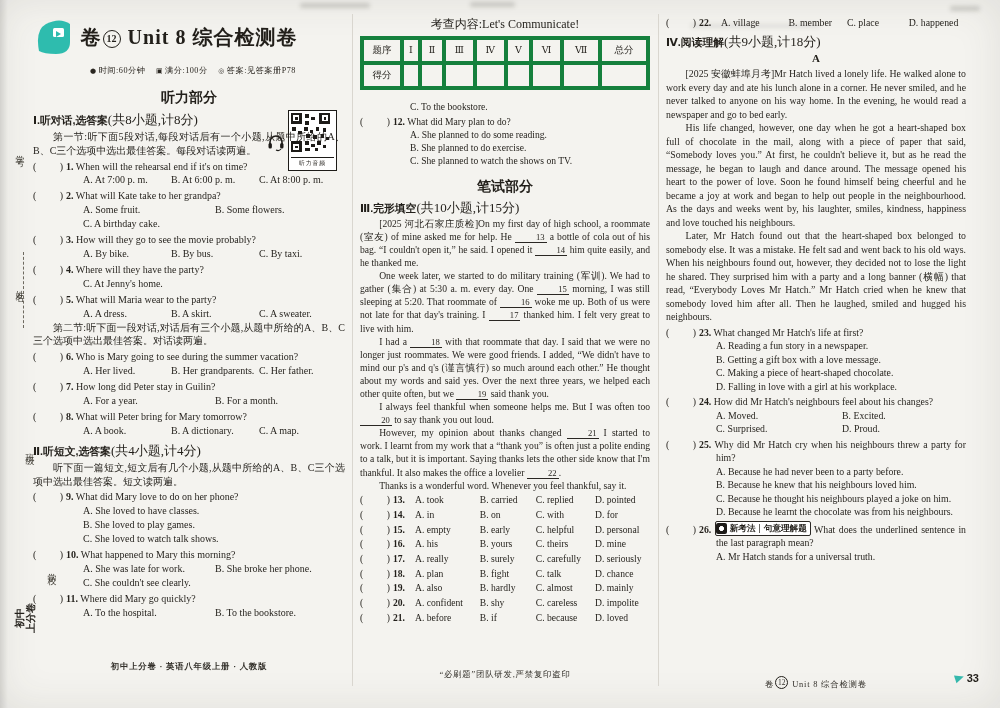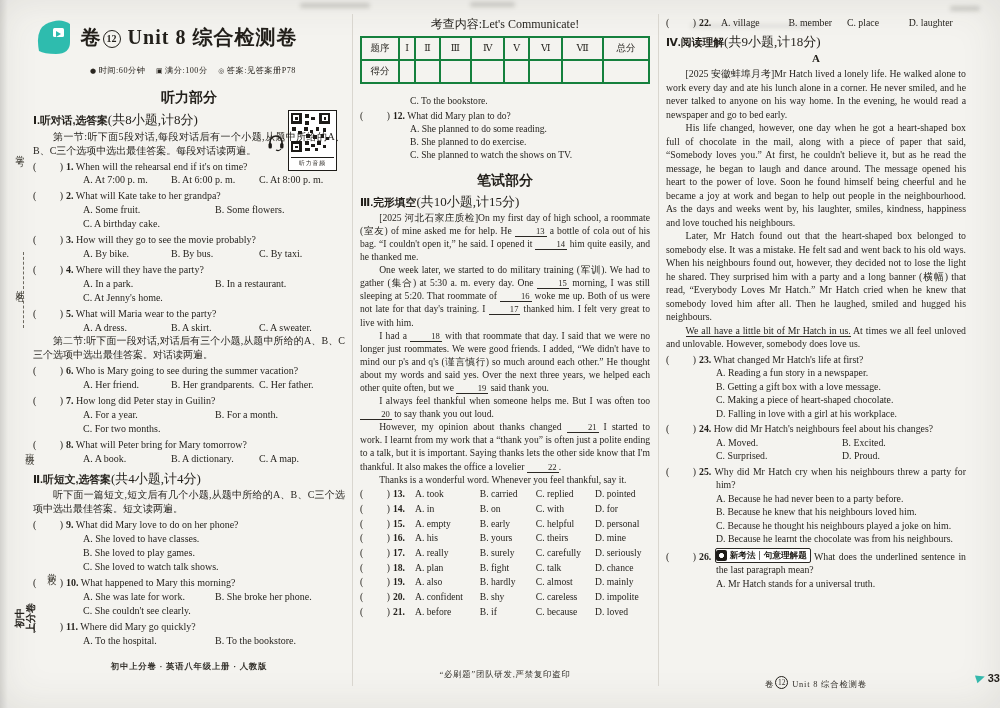--- a/index.html
+++ b/index.html
@@ -35,21 +35,21 @@
   .para{text-indent:2em;text-align:justify;}
   .blank{display:inline-block;min-width:26px;border-bottom:1px solid #2a2723;text-align:right;font-size:8.6px;line-height:9px;padding:0 2px;}
   .clz{display:flex;margin-top:1.6px;}
   .clz .qpre{flex:0 0 30px;width:30px;}
   .clz .cnum{flex:0 0 22px;font-weight:bold;}
   .clz .o1{flex:1.18;}.clz .o2{flex:1.02;}.clz .o3{flex:1.08;}.clz .o4{flex:1;}
   .u{border-bottom:1px solid #2a2723;}
   
   .scope{text-align:center;font-size:12px;margin-top:2px;}
   table.score{width:100%;border-collapse:collapse;margin-top:5px;}
-  table.score td{border:2px solid #15803d;height:21px;text-align:center;font-size:9.5px;padding:0;}
+  table.score td{border:4px solid #15803d;height:21px;text-align:center;font-size:9.5px;padding:0;}
   table.score td.lab{width:36px;}
   table.score td.tot{width:44px;}
   .tbl-gap{height:10px;}
   
   .badge{display:inline-flex;align-items:center;border:1px solid #2a2723;border-radius:2px;padding:0 3px 0 0;gap:3px;font-family:"Liberation Sans",sans-serif;font-weight:bold;font-size:8.6px;vertical-align:-1px;text-indent:0;background:#fff;}
   .badge-ico{width:11px;height:11px;background:#1d1b18;border-radius:2px;display:inline-block;background-image:radial-gradient(circle at 50% 50%,#fff 0 2.2px,#1d1b18 2.6px);}
   .badge-bar{font-weight:normal;}
   
   .passage-label{text-align:center;font-weight:bold;font-size:11px;margin:2px 0;}
   
@@ -58,21 +58,21 @@
   .qr-caption{font-size:5.8px;text-align:center;font-family:"Liberation Sans",sans-serif;letter-spacing:1px;border-top:1px solid #1d1b18;margin-top:1px;padding-top:1px;}
   .hp{position:absolute;left:-22px;top:22px;}
   
   .m-label{position:absolute;writing-mode:vertical-rl;letter-spacing:3px;font-size:9px;color:#3a372f;}
   .m-brand{position:absolute;left:4px;top:598px;transform:rotate(-90deg);transform-origin:30px 20px;font-family:"Liberation Sans",sans-serif;font-weight:bold;font-size:10px;line-height:11px;text-align:center;width:60px;}
   .sealline{position:absolute;left:23px;top:252px;height:76px;border-left:1.2px dashed #6d695f;}
   .footer{position:absolute;font-size:8.4px;letter-spacing:.8px;color:#33302a;text-align:center;}
   #f1{left:33px;width:312px;top:661px;font-weight:bold;}
   #f2{left:360px;width:290px;top:669px;}
   #f3{left:666px;width:300px;top:676px;}
-  .pageno{position:absolute;right:0;top:672px;font-weight:bold;font-size:11px;font-family:"Liberation Sans",sans-serif;color:#221f1a;}
+  .pageno{position:absolute;right:21px;top:672px;font-weight:bold;font-size:11px;font-family:"Liberation Sans",sans-serif;color:#221f1a;}
   .pn-ico{display:inline-block;width:0;height:0;border-left:9px solid #35b8ac;border-top:4px solid transparent;border-bottom:4px solid transparent;margin-right:3px;transform:rotate(-18deg);}
 </style>
 </head>
 <body>
 
 <div class="page">
 
   <div class="edgeL"></div>
   <div class="smudge" style="left:300px;top:3px;width:70px;height:5px;"></div>
   <div class="smudge" style="left:470px;top:2px;width:45px;height:5px;"></div>
@@ -193,24 +193,20 @@
             <span class="opt fx">B. By bus.</span>
             <span class="opt fx">C. By taxi.</span>
           </div>
         </div>
         <div class="question">
           <div class="qline"><span class="qpre">
               <span>(</span>
               <span>)</span>
             </span><b class="qnum">4.</b> Where will they have the party?</div>
           <div class="optline">
-            <span class="opt fx">A. In a park.</span>
-            <span class="opt fx">B. In a restaurant.</span>
-          </div>
-          <div class="optline">
             <span class="opt">C. At Jenny's home.</span>
           </div>
         </div>
         <div class="question">
           <div class="qline"><span class="qpre">
               <span>(</span>
               <span>)</span>
             </span><b class="qnum">5.</b> What will Maria wear to the party?</div>
           <div class="optline">
             <span class="opt fx">A. A dress.</span>
@@ -220,36 +216,33 @@
         </div>
       </div>
     <div class="intro">第二节:听下面一段对话,对话后有三个小题,从题中所给的A、B、C三个选项中选出最佳答案。对话读两遍。</div>
     <div id="q6to8">
         <div class="question">
           <div class="qline"><span class="qpre">
               <span>(</span>
               <span>)</span>
             </span><b class="qnum">6.</b> Who is Mary going to see during the summer vacation?</div>
           <div class="optline">
-            <span class="opt fx">A. Her friend.</span>
+            <span class="opt fx">A. Her lived.</span>
             <span class="opt fx">B. Her grandparents.</span>
             <span class="opt fx">C. Her father.</span>
           </div>
         </div>
         <div class="question">
           <div class="qline"><span class="qpre">
               <span>(</span>
               <span>)</span>
             </span><b class="qnum">7.</b> How long did Peter stay in Guilin?</div>
           <div class="optline">
             <span class="opt fx">A. For a year.</span>
             <span class="opt fx">B. For a month.</span>
-          </div>
-          <div class="optline">
-            <span class="opt">C. For two months.</span>
           </div>
         </div>
         <div class="question">
           <div class="qline"><span class="qpre">
               <span>(</span>
               <span>)</span>
             </span><b class="qnum">8.</b> What will Peter bring for Mary tomorrow?</div>
           <div class="optline">
             <span class="opt fx">A. A book.</span>
             <span class="opt fx">B. A dictionary.</span>
@@ -471,32 +464,31 @@
     <div id="q22slot">
         <div class="clz">
           <span class="qpre">
             <span>(</span>
             <span>)</span>
           </span>
           <b class="cnum">22.</b>
           <span class="o1">A. village</span>
           <span class="o2">B. member</span>
           <span class="o3">C. place</span>
-          <span class="o4">D. laughter</span>
+          <span class="o4">D. happened</span>
         </div>
       </div>
     <div class="part-h">
       <span>Ⅳ.阅读理解</span><span class="paren">(共9小题,计18分)</span>
     </div>
     <div class="passage-label">A</div>
     <div id="read-paras">
         <div class="para">[2025 安徽蚌埠月考]Mr Hatch lived a lonely life. He walked alone to work every day and ate his lunch alone in a corner. He never smiled, and he never talked to anyone on his way home. In the evening, he would read a newspaper and go to bed early.</div>
         <div class="para">His life changed, however, one day when he got a heart-shaped box full of chocolate in the mail, along with a piece of paper that said, “Somebody loves you.” At first, he couldn't believe it, but as he read the message, he began to laugh and dance around. The message opened his heart to the power of love. Soon he found himself being cheerful and he became a joy at work and began to help out people in the neighbourhood. As the days and weeks went by, his laughter, smiles, kindness, happiness and love touched his neighbours.</div>
         <div class="para">Later, Mr Hatch found out that the heart-shaped box belonged to somebody else. It was a mistake. He felt sad and went back to his old ways. When his neighbours found out, however, they decided not to lose the light he shared. They surprised him with a party and a long banner (横幅) that read, “Everybody Loves Mr Hatch.” Mr Hatch cried when he knew that somebody loved him after all. Then he laughed, smiled and hugged his neighbours.</div>
-        <div class="para"><span class="u">We all have a little bit of Mr Hatch in us.</span> At times we all feel unloved and unlovable. However, somebody does love us.</div>
       </div>
     <div id="read-qs">
         <div class="question">
           <div class="qline"><span class="qpre">
               <span>(</span>
               <span>)</span>
             </span><b class="qnum">23.</b> What changed Mr Hatch's life at first?</div>
           <div class="optline">
             <span class="opt">A. Reading a fun story in a newspaper.</span>
           </div>

